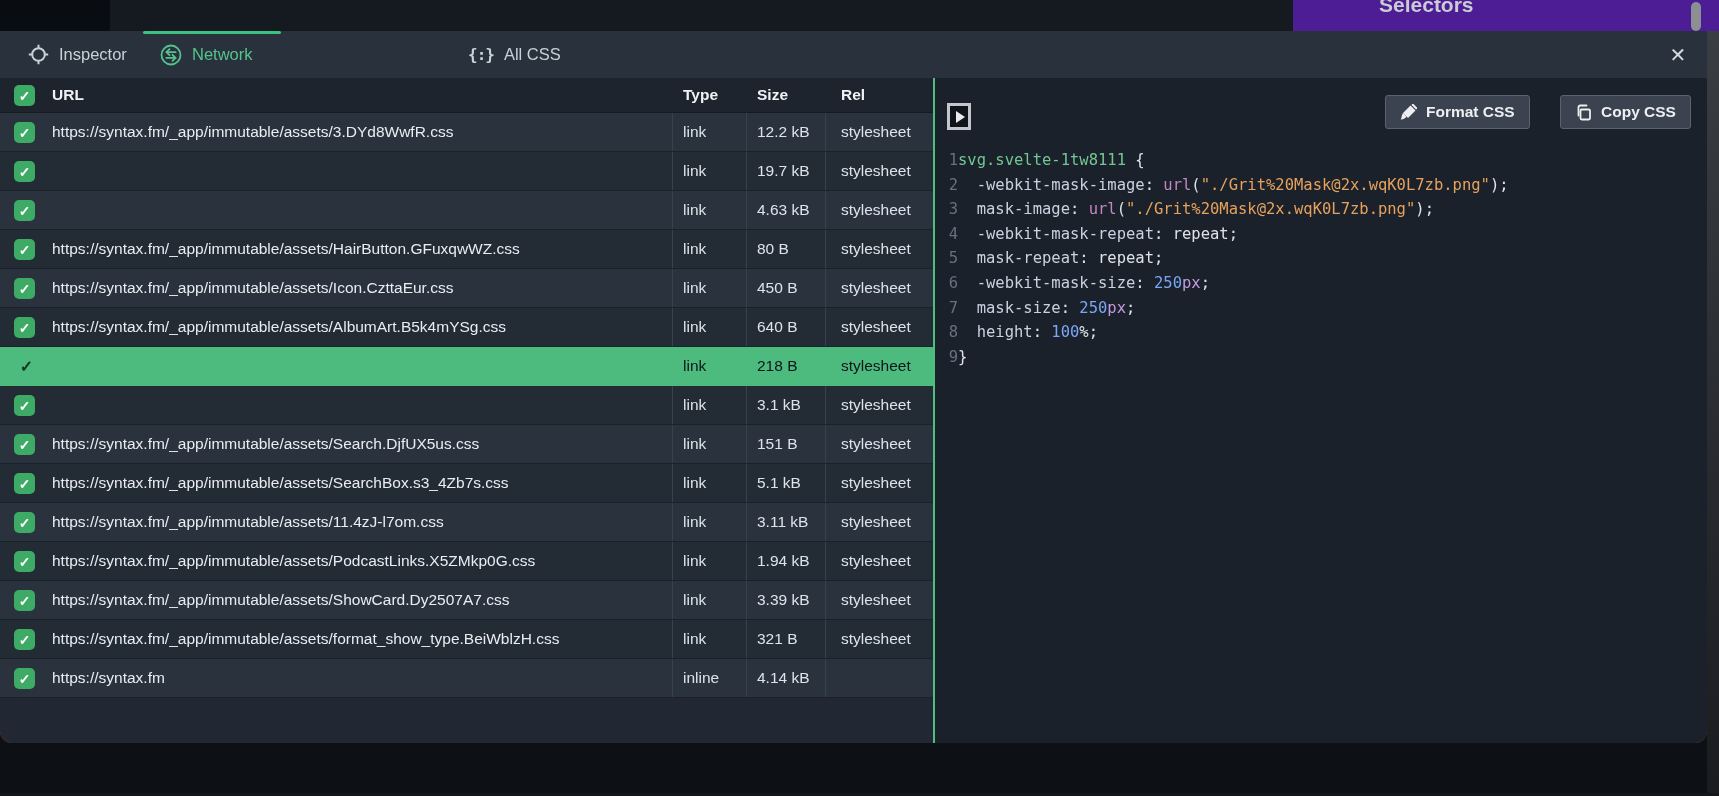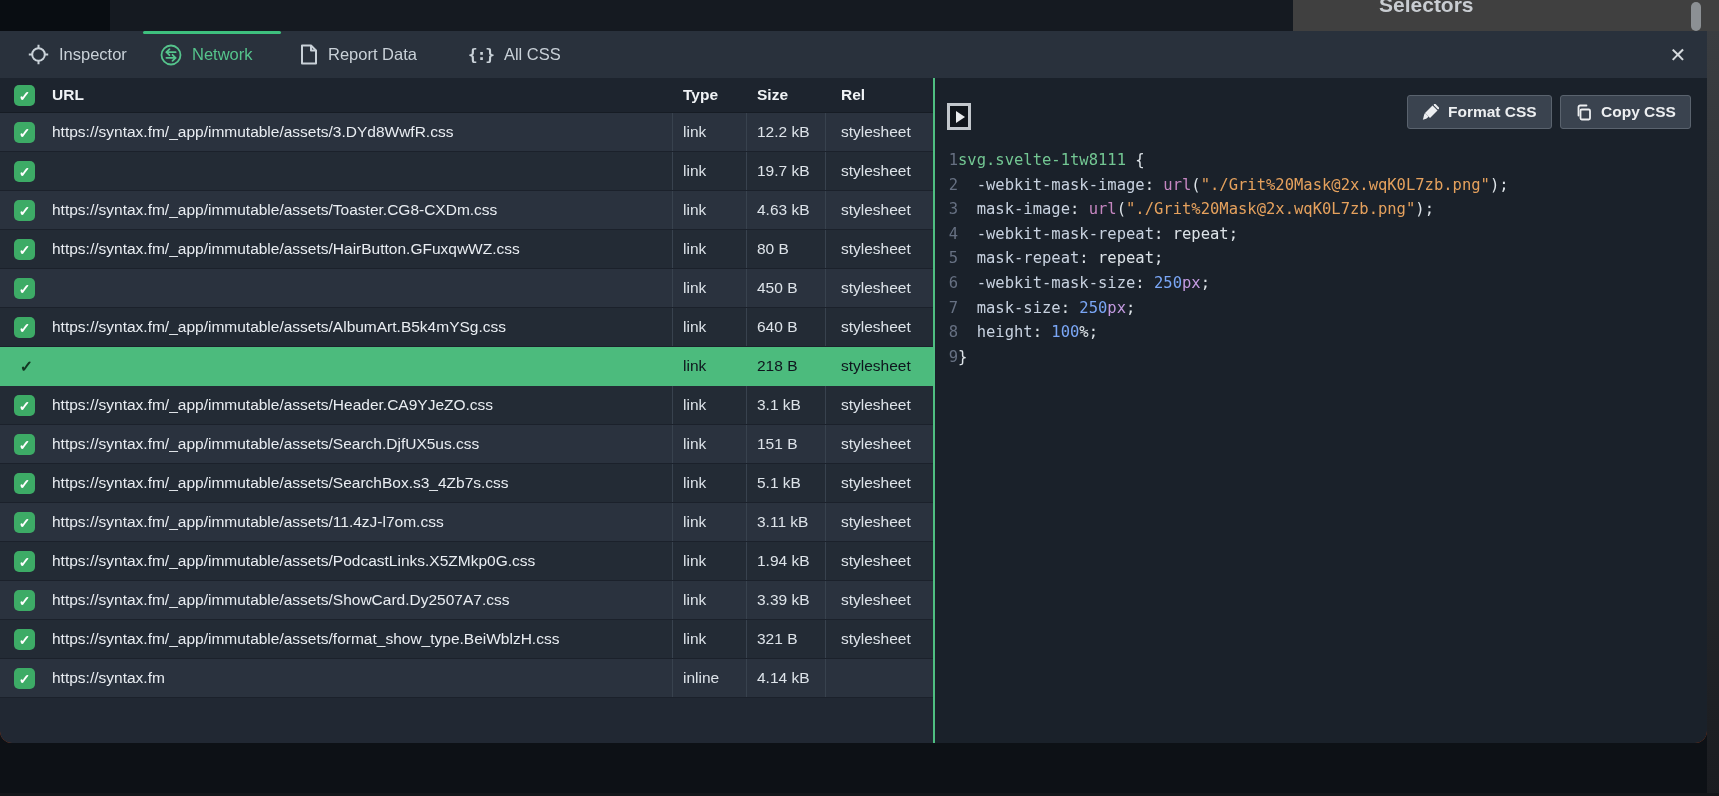--- a/index.html
+++ b/index.html
@@ -3,21 +3,21 @@
 <meta charset="utf-8">
 <style>
   * { margin:0; padding:0; box-sizing:border-box; }
   html,body { width:1719px; height:796px; overflow:hidden; background:#0d1116;
     font-family:"Liberation Sans", sans-serif; }
   #stage { position:relative; width:1719px; height:796px; }
 
   
   .bd-left  { position:absolute; left:0; top:0; width:110px; height:31px; background:#090d12; }
   .bd-mid   { position:absolute; left:110px; top:0; width:1183px; height:31px; background:#151a21; }
-  .bd-right { position:absolute; left:1293px; top:0; width:426px; height:31px; background:#404040; overflow:hidden; }
+  .bd-right { position:absolute; left:1293px; top:0; width:426px; height:31px; background:#4c1d95; overflow:hidden; }
   .bd-selectors { position:absolute; left:86px; top:-7px; font-size:21px; font-weight:700; color:#c9cdd2; }
   .bd-vscroll { position:absolute; left:1691px; top:2px; width:10px; height:29px; background:#8c9094; border-radius:5px; }
   .bd-strip-right { position:absolute; left:1707px; top:31px; width:12px; height:765px;
     background:linear-gradient(#3a3d41, #1a1c20); }
   .bd-strip-bottom { position:absolute; left:0; top:793px; width:1719px; height:3px; background:#14161a; }
 
   
   #panel { position:absolute; left:0; top:31px; width:1707px; height:712px;
     background:#c2410c; border-radius:0 0 12px 12px; overflow:hidden; }
 
@@ -64,21 +64,21 @@
   #hscroll-thumb { position:absolute; left:2px; bottom:4px; width:830px; height:12px; background:#7d8187; border-radius:6px; }
 
   
   #toggle-btn { position:absolute; left:12px; top:25px; width:24px; height:27px;
     border:3px solid #c2c7cc; background:#10151b; display:flex; align-items:center; justify-content:center; }
   #toggle-btn .tri { width:0; height:0; border-top:6px solid transparent; border-bottom:6px solid transparent;
     border-left:9px solid #e9ebed; margin-left:2px; }
   .panel-btn { position:absolute; top:17px; height:34px; display:flex; align-items:center; gap:9px;
     padding:0 14px; background:#3a434f; border:1px solid #5a636e; border-radius:3px;
     color:#edeff1; font-size:15.5px; font-weight:600; cursor:default; }
-  #format-btn { left:472px; }
+  #format-btn { left:450px; }
   #copy-btn   { left:625px; }
 
   
   #codeblock { position:absolute; left:0; top:70px; font-family:"DejaVu Sans Mono", monospace;
     font-size:15.5px; line-height:24.6px; white-space:pre; }
   .cline { display:flex; }
   .ln { width:23px; text-align:right; color:#667082; flex-shrink:0; }
   .lc { }
   .tok-sel  { color:var(--syn-sel); }
   .tok-prop { color:var(--syn-prop); }
@@ -129,27 +129,20 @@
         <svg width="22" height="22" viewBox="0 0 22 22">
           <circle cx="11" cy="11" r="9.5" fill="none" stroke="#55c48c" stroke-width="1.8"></circle>
           <path d="M9.5 5.2 L6.4 8.2 L9.5 11.2" fill="none" stroke="#55c48c" stroke-width="1.8" stroke-linecap="round" stroke-linejoin="round"></path>
           <line x1="6.6" y1="8.2" x2="15.6" y2="8.2" stroke="#55c48c" stroke-width="1.8" stroke-linecap="round"></line>
           <path d="M12.5 10.8 L15.6 13.8 L12.5 16.8" fill="none" stroke="#55c48c" stroke-width="1.8" stroke-linecap="round" stroke-linejoin="round"></path>
           <line x1="6.4" y1="13.8" x2="15.4" y2="13.8" stroke="#55c48c" stroke-width="1.8" stroke-linecap="round"></line>
         </svg>
         <span>Network</span>
       </div>
 
-      <div class="tab" style="left:300px">
-        <svg width="18" height="21" viewBox="0 0 18 21">
-          <path d="M2 1.5 h9 l5 5 v13 h-14 z" fill="none" stroke="#c9d1d8" stroke-width="2" stroke-linejoin="round"></path>
-          <path d="M11 1.5 v5 h5" fill="none" stroke="#c9d1d8" stroke-width="2" stroke-linejoin="round"></path>
-        </svg>
-        <span>Report Data</span>
-      </div>
 
       <div class="tab" style="left:468px">
         <span class="braces-glyph">{:}</span>
         <span>All CSS</span>
       </div>
 
       <div id="close-btn">✕</div>
     </div>
 
     <div id="main">
@@ -177,40 +170,40 @@
               <span class="cb">✓</span>
               <span class="cell type">link</span>
               <span class="cell size">19.7 kB</span>
               <span class="cell rel">stylesheet</span>
               <div class="sep" style="left: 672px;"></div>
               <div class="sep" style="left: 746px;"></div>
               <div class="sep" style="left: 825px;"></div>
             </div>
             <div class="row light">
               <span class="cb">✓</span>
-              <span class="cell url">https://syntax.fm/_app/immutable/assets/Toaster.CG8-CXDm.css</span>
               <span class="cell type">link</span>
               <span class="cell size">4.63 kB</span>
               <span class="cell rel">stylesheet</span>
               <div class="sep" style="left: 672px;"></div>
               <div class="sep" style="left: 746px;"></div>
               <div class="sep" style="left: 825px;"></div>
             </div>
             <div class="row dark">
               <span class="cb">✓</span>
               <span class="cell url">https://syntax.fm/_app/immutable/assets/HairButton.GFuxqwWZ.css</span>
               <span class="cell type">link</span>
               <span class="cell size">80 B</span>
               <span class="cell rel">stylesheet</span>
               <div class="sep" style="left: 672px;"></div>
               <div class="sep" style="left: 746px;"></div>
               <div class="sep" style="left: 825px;"></div>
             </div>
             <div class="row light">
               <span class="cb">✓</span>
+              <span class="cell url">https://syntax.fm/_app/immutable/assets/Icon.CzttaEur.css</span>
               <span class="cell type">link</span>
               <span class="cell size">450 B</span>
               <span class="cell rel">stylesheet</span>
               <div class="sep" style="left: 672px;"></div>
               <div class="sep" style="left: 746px;"></div>
               <div class="sep" style="left: 825px;"></div>
             </div>
             <div class="row dark">
               <span class="cb">✓</span>
               <span class="cell url">https://syntax.fm/_app/immutable/assets/AlbumArt.B5k4mYSg.css</span>
@@ -222,21 +215,20 @@
               <div class="sep" style="left: 825px;"></div>
             </div>
             <div class="row selected">
               <span class="cb">✓</span>
               <span class="cell type">link</span>
               <span class="cell size">218 B</span>
               <span class="cell rel">stylesheet</span>
             </div>
             <div class="row dark">
               <span class="cb">✓</span>
-              <span class="cell url">https://syntax.fm/_app/immutable/assets/Header.CA9YJeZO.css</span>
               <span class="cell type">link</span>
               <span class="cell size">3.1 kB</span>
               <span class="cell rel">stylesheet</span>
               <div class="sep" style="left: 672px;"></div>
               <div class="sep" style="left: 746px;"></div>
               <div class="sep" style="left: 825px;"></div>
             </div>
             <div class="row light">
               <span class="cb">✓</span>
               <span class="cell url">https://syntax.fm/_app/immutable/assets/Search.DjfUX5us.css</span>

